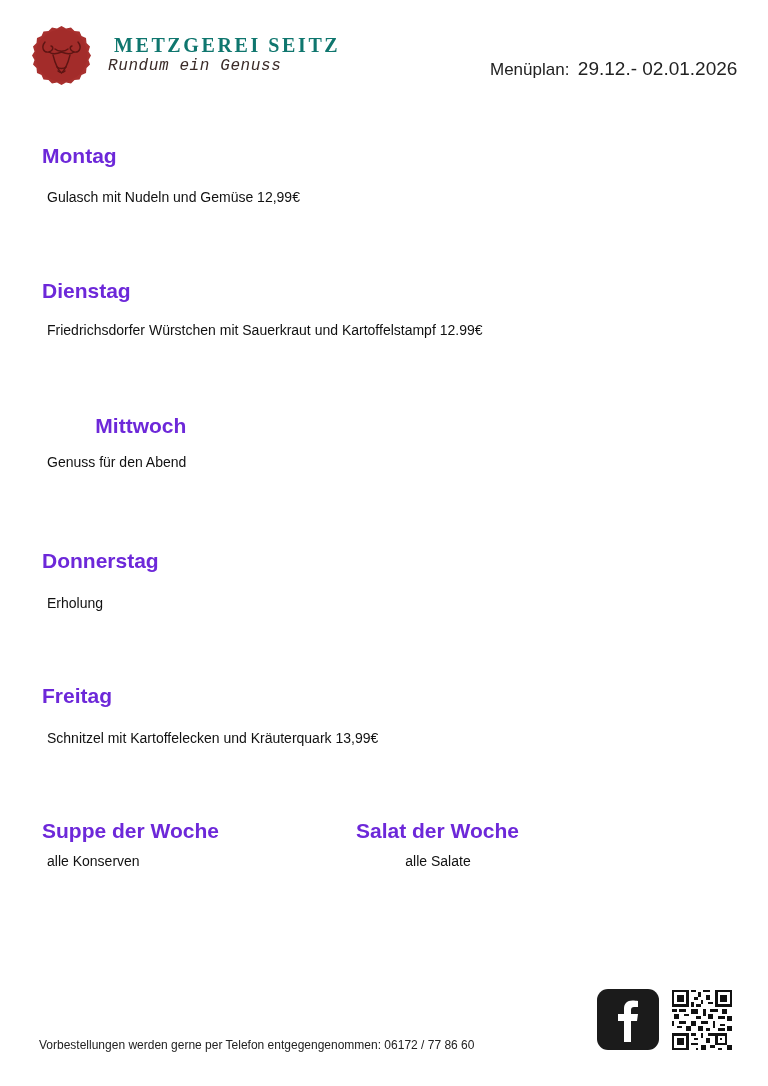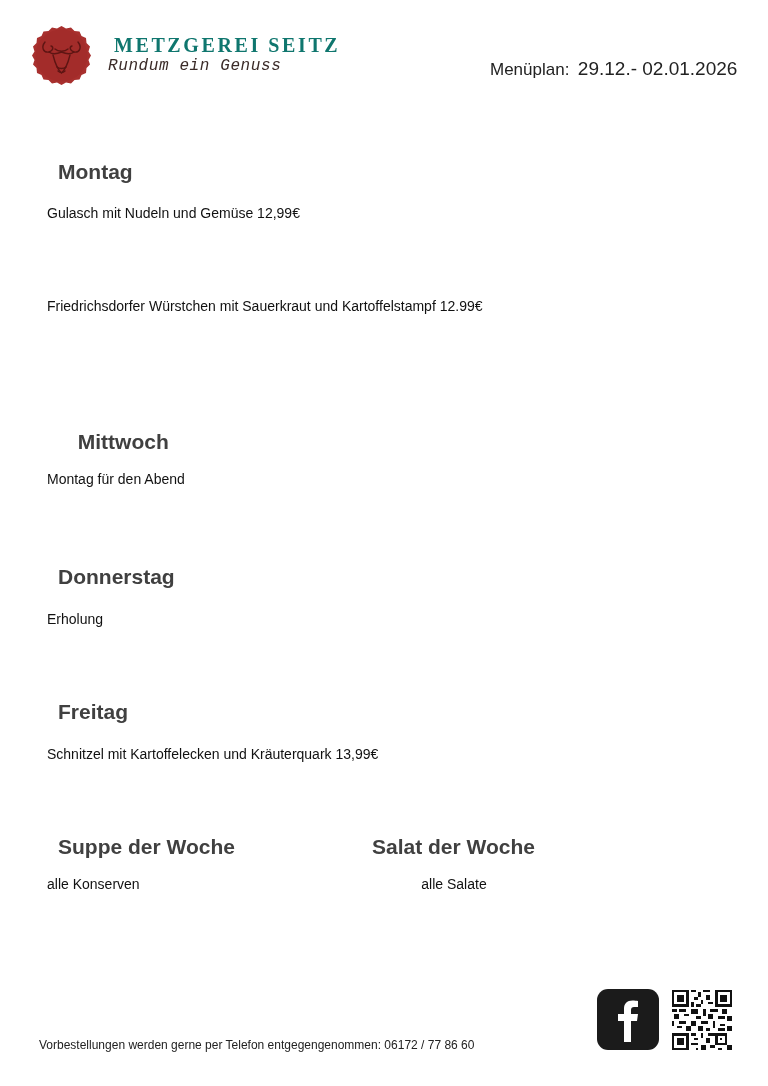--- a/index.html
+++ b/index.html
@@ -60,23 +60,23 @@
       font-size: 19px;
       margin-left: 4px;
     }
     .section {
       position: absolute;
       left: 42px;
     }
     .day-title {
       font-weight: bold;
       font-size: 21px;
-      color: #404040;
-      white-space: nowrap;
-      margin: 16px;
+      color: #6d28d9;
+      white-space: nowrap;
+      margin: 0;
       line-height: 24px;
     }
     .day-dish {
       font-size: 14px;
       color: #111;
       margin-left: 5px;
       white-space: nowrap;
       line-height: 18px;
     }
     .footer-note {
@@ -129,26 +129,27 @@
     <span class="menuplan-dates">29.12.- 02.01.2026</span>
   </div>
 </div>
 
 <div class="section" style="top:144px;">
   <h2 class="day-title">Montag</h2>
   <div class="day-dish" style="margin-top:20px;">Gulasch mit Nudeln und Gemüse 12,99€</div>
 </div>
 
 <div class="section" style="top:279px;">
+  <h2 class="day-title">Dienstag</h2>
   <div class="day-dish" style="margin-top:18px;">Friedrichsdorfer Würstchen mit Sauerkraut und Kartoffelstampf 12.99€</div>
 </div>
 
 <div class="section" style="top:414px;text-align:right;">
   <h2 class="day-title">Mittwoch</h2>
-  <div class="day-dish" style="margin-top:15px;">Montag für den Abend</div>
+  <div class="day-dish" style="margin-top:15px;">Genuss für den Abend</div>
 </div>
 
 <div class="section" style="top:549px;">
   <h2 class="day-title">Donnerstag</h2>
   <div class="day-dish" style="margin-top:21px;">Erholung</div>
 </div>
 
 <div class="section" style="top:684px;">
   <h2 class="day-title">Freitag</h2>
   <div class="day-dish" style="margin-top:21px;">Schnitzel mit Kartoffelecken und Kräuterquark 13,99€</div>

